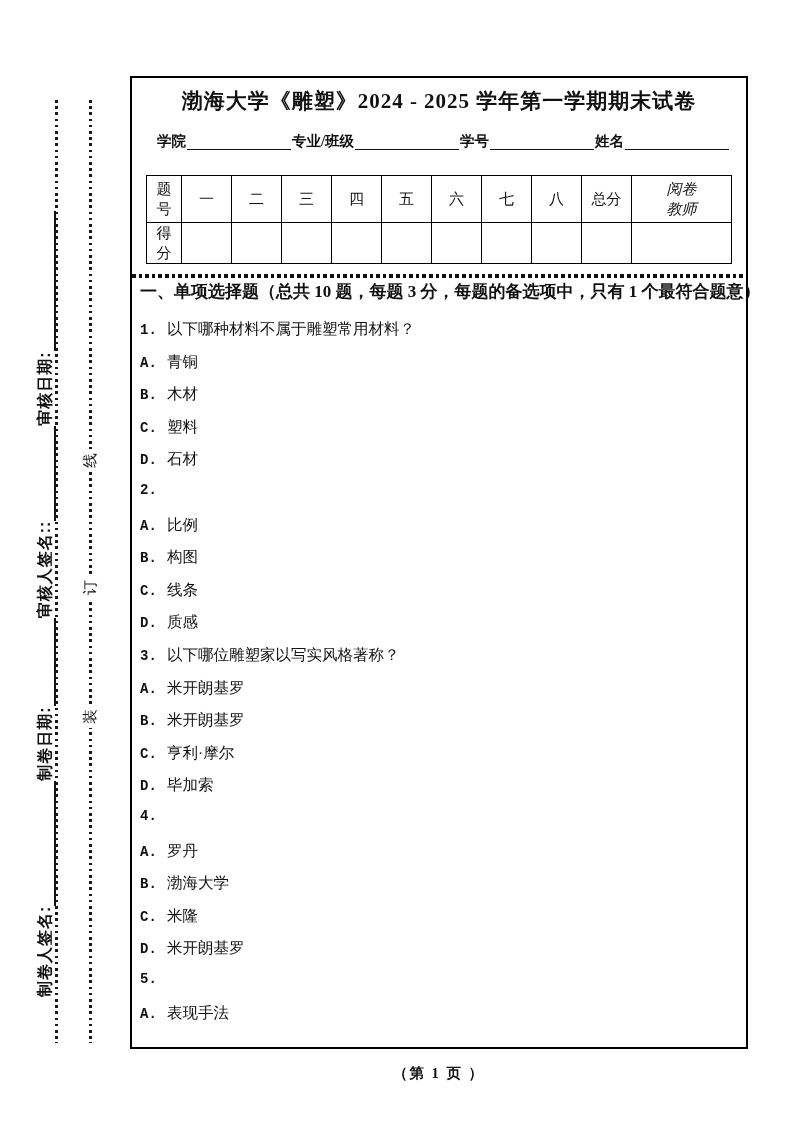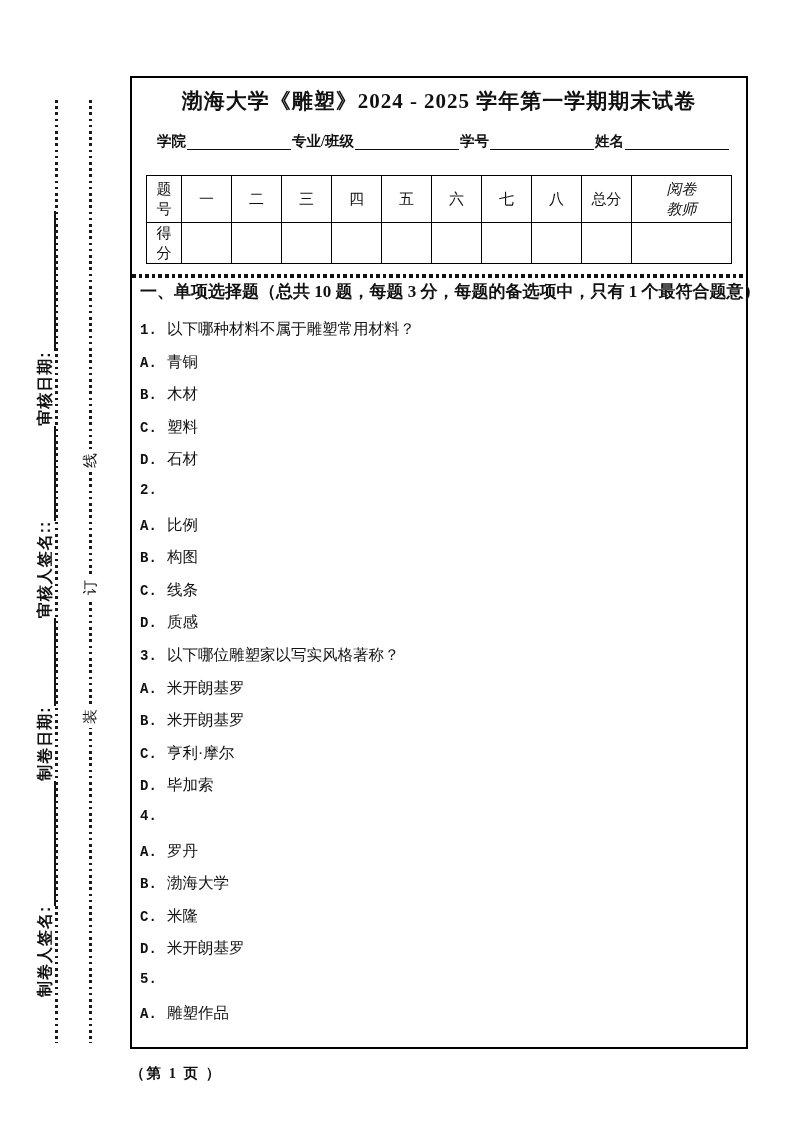--- a/index.html
+++ b/index.html
@@ -72,21 +72,21 @@
     white-space:nowrap;line-height:20px;
   }
   .questions{margin:17px 8px 0 8px;}
   .qline{display:flex;align-items:baseline;height:20px;margin-bottom:12.6px;
     font-size:15.5px;white-space:nowrap;}
   .qnum{
     flex:0 0 27px;font-family:"Liberation Mono","DejaVu Sans Mono",monospace;
     font-weight:bold;font-size:14px;
   }
   .page-footer{
-    position:absolute;left:130px;top:1064px;width:618px;
+    position:absolute;left:130px;top:1064px;width:618px;text-align:center;
     font-size:14.5px;font-weight:bold;letter-spacing:2px;
   }
 </style>
 </head>
 <body>
 
 <div class="sig-strip" id="sig-strip">
     <span class="sig-label">制卷人签名:</span>
     <span class="sig-line" style="width: 125px;"></span>
     <span class="sig-label">制卷日期:</span>
@@ -228,18 +228,18 @@
       </div>
       <div class="qline">
         <span class="qnum">D.</span>
         <span>米开朗基罗</span>
       </div>
       <div class="qline">
         <span class="qnum">5.</span>
       </div>
       <div class="qline">
         <span class="qnum">A.</span>
-        <span>雕塑作品</span>
+        <span>表现手法</span>
       </div>
     </div>
 </div>
 
 <div class="page-footer">（第 1 页 ）</div>
 
 </body></html>

